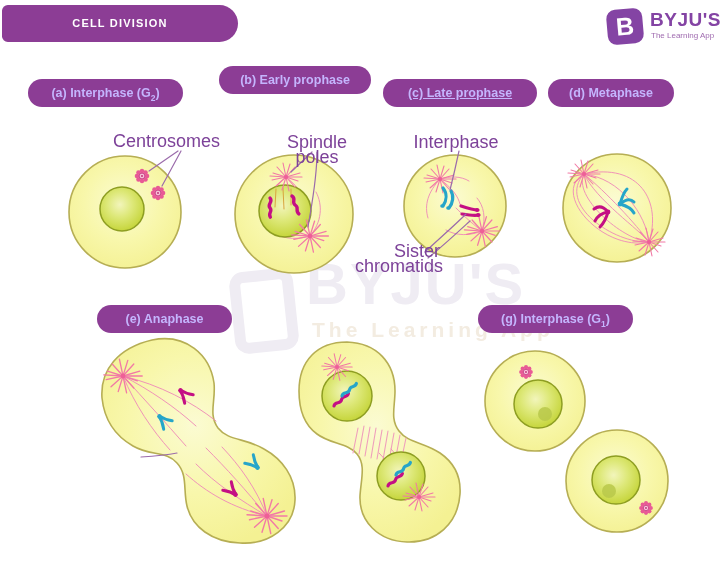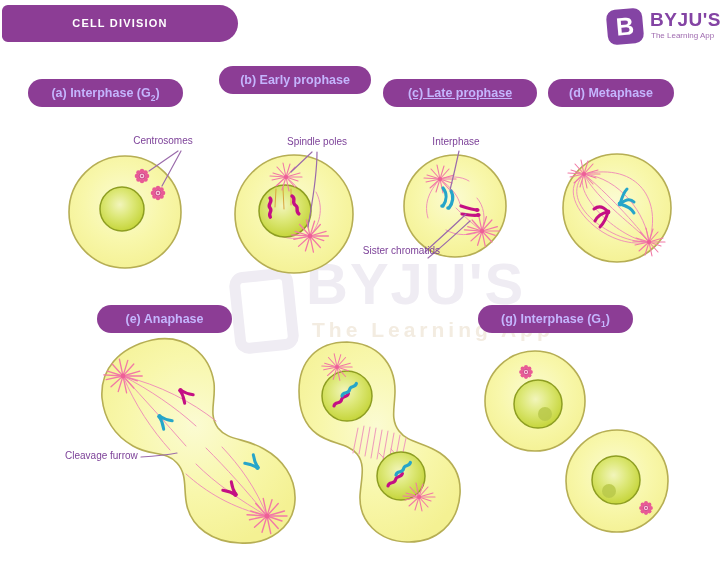--- a/index.html
+++ b/index.html
@@ -36,21 +36,21 @@
   .pill sub{font-size:8.5px;}
   .pill-a{left:28px;top:79px;width:155px;}
   .pill-b{left:219px;top:66px;width:152px;}
   .pill-c{left:383px;top:79px;width:154px;text-decoration:underline;}
   .pill-d{left:548px;top:79px;width:126px;}
   .pill-e{left:97px;top:305px;width:135px;}
   .pill-f{left:293px;top:305px;width:134px;}
   .pill-g{left:478px;top:305px;width:155px;}
 
   
-  .anno{position:absolute;color:#7d4299;font-size:10px;line-height:14.5px;z-index:3;}
+  .anno{position:absolute;color:#7d4299;font-size:18px;line-height:14.5px;z-index:3;}
   .anno-centrosomes{left:113px;top:134px;width:100px;text-align:center;}
   .anno-spindle{left:265px;top:135px;width:104px;text-align:center;}
   .anno-kinetochore{left:413px;top:135px;width:86px;text-align:center;}
   .anno-sister{left:355px;top:244px;width:85px;text-align:right;}
   .anno-cleavage{left:65px;top:449px;width:80px;text-align:left;}
 
   svg.art{position:absolute;left:0;top:0;z-index:1;}
   .cell{fill:url(#cellGrad);stroke:#b6ae54;stroke-width:1.6;}
   .nuc{fill:url(#nucGrad);stroke:#8e9e22;stroke-width:1.5;}
   .spindle{fill:none;stroke:#f093b8;stroke-width:1;stroke-linecap:round;}
@@ -280,15 +280,14 @@
   <div class="pill pill-b"><span>(b) Early prophase</span><sub></sub><span></span></div>
   <div class="pill pill-c"><span>(c) Late prophase</span><sub></sub><span></span></div>
   <div class="pill pill-d"><span>(d) Metaphase</span><sub></sub><span></span></div>
   <div class="pill pill-e"><span>(e) Anaphase</span><sub></sub><span></span></div>
   <div class="pill pill-g"><span>(g) Interphase (G</span><sub>1</sub><span>)</span></div>
 
   <div class="anno anno-centrosomes">Centrosomes</div>
   <div class="anno anno-spindle">Spindle poles</div>
   <div class="anno anno-kinetochore">Interphase</div>
   <div class="anno anno-sister">Sister chromatids</div>
-  <div class="anno anno-cleavage">Cleavage furrow</div>
 
 </div>
 
 </body></html>

